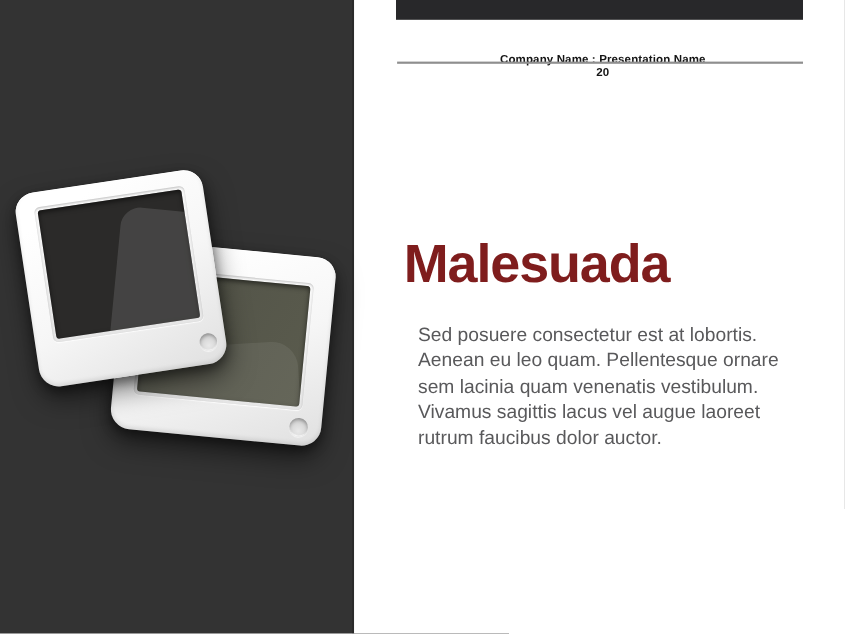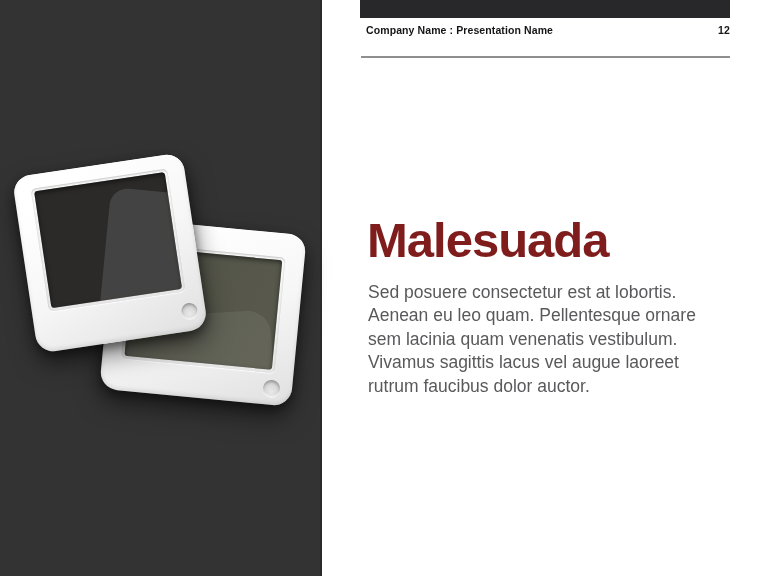--- a/index.html
+++ b/index.html
@@ -58,31 +58,31 @@
     box-shadow:inset 0 2px 3px rgba(0,0,0,0.28),inset 0 -1px 1px rgba(255,255,255,0.85),
                0 1px 1px rgba(255,255,255,0.65);
   }
   .slide-front .mount-dot{right:8px;bottom:12px;width:16px;height:16px;}
   .slide-back  .mount-dot{right:12px;bottom:8px;width:17px;height:17px;}
 
   
   .right-panel{position:absolute;left:322px;top:0;width:446px;height:576px;background:#ffffff;}
   .top-bar{position:absolute;left:38px;top:0;width:370px;height:18px;background:#28282a;}
   .header-row{
-    position:absolute;left:44px;top:24px;width:364px;
+    position:absolute;left:44px;top:48px;width:364px;
     display:flex;justify-content:space-between;align-items:center;
-    font-size:10.5px;font-weight:bold;color:#151515;letter-spacing:0.1px;
+    font-size:10.5px;font-weight:bold;color:#151515;letter-spacing:0.1px;flex-direction:column;
   }
   .header-rule{position:absolute;left:39px;top:56px;width:369px;height:2px;background:#8f8f8f;}
   .title{
     position:absolute;left:45px;top:213px;margin:0;
     font-size:49px;line-height:54px;font-weight:bold;letter-spacing:-1px;color:#7f1d1d;
   }
   .body-text{
-    position:absolute;left:46px;top:281px;width:360px;margin:0;
+    position:absolute;left:46px;top:281px;width:360px;margin:12px;
     font-size:17.5px;line-height:23.4px;color:#59595b;
     white-space:pre-line;
   }
 </style>
 </head>
 <body>
 
 <div class="stage">
 
   <div class="left-panel">
@@ -107,21 +107,21 @@
       </div>
 
     </div>
   </div>
 
   <div class="right-panel">
     <div class="top-bar"></div>
 
     <div class="header-row">
       <span>Company Name : Presentation Name</span>
-      <span>12</span>
+      <span>20</span>
     </div>
     <div class="header-rule"></div>
 
     <h1 class="title">Malesuada</h1>
 
     <p class="body-text">Sed posuere consectetur est at lobortis.
 Aenean eu leo quam. Pellentesque ornare
 sem lacinia quam venenatis vestibulum.
 Vivamus sagittis lacus vel augue laoreet
 rutrum faucibus dolor auctor.</p>

